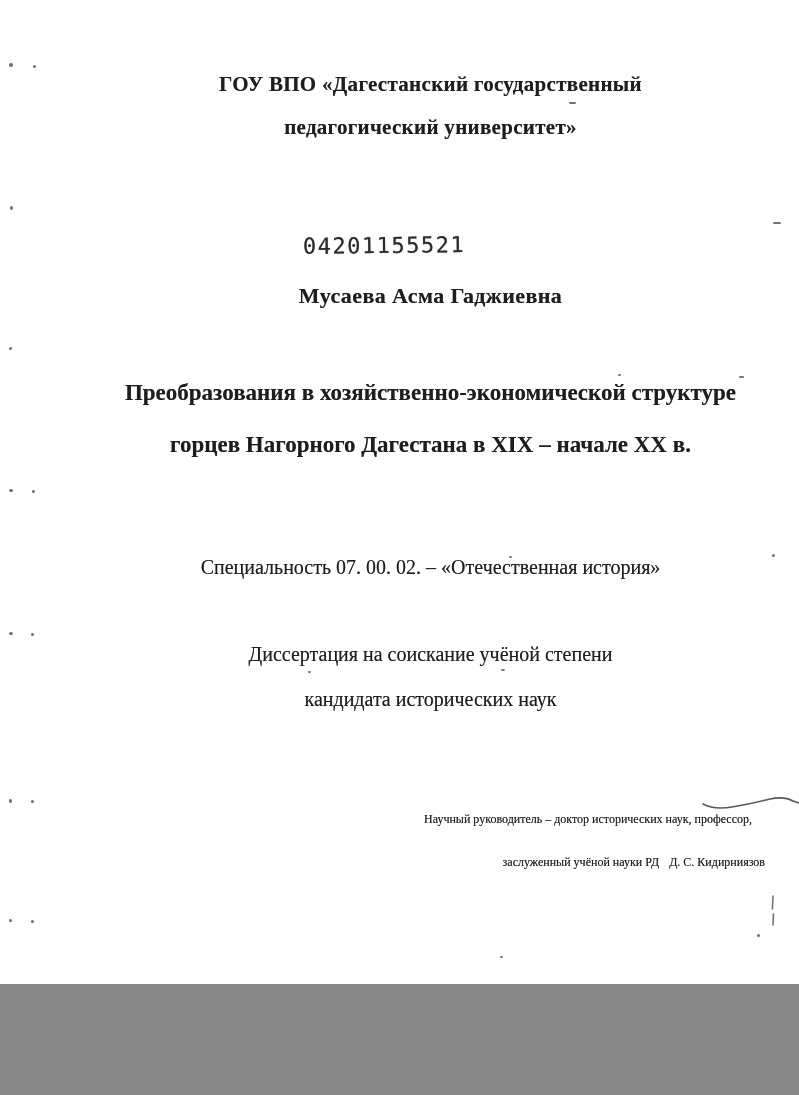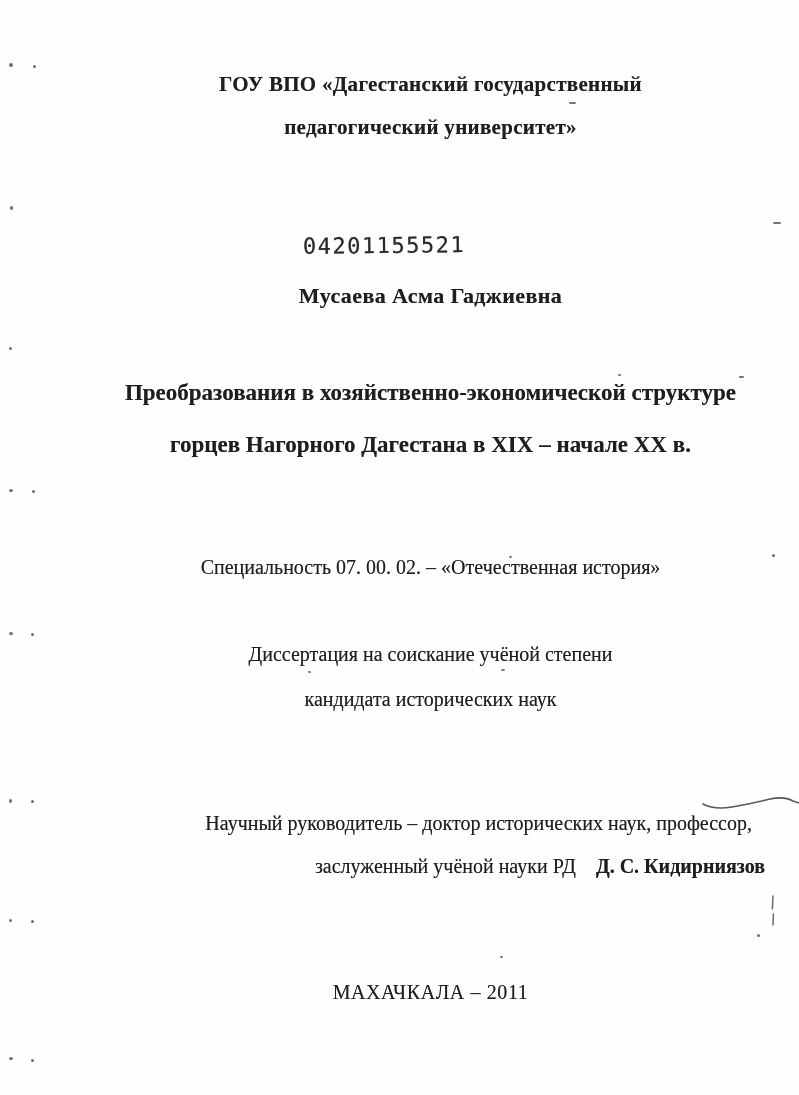--- a/index.html
+++ b/index.html
@@ -3,21 +3,21 @@
 <meta charset="utf-8">
 <style>
   :root{
     --paper:#fefefe;
     --ink:#1e1e1e;
     --stamp-ink:#2b2b2b;
   }
   html,body{margin:0;padding:0;background:#888;}
   .page{
     position:relative;
-    width:799px;height:1095px;
+    width:799px;height:984px;
     margin:0 auto;
     background:var(--paper);
     font-family:"Liberation Serif","DejaVu Serif",serif;
     color:var(--ink);
     overflow:hidden;
     text-shadow:0 0 0.6px rgba(25,25,25,0.55);
   }
   .line{
     position:absolute;
     left:31px;width:799px;
@@ -40,25 +40,25 @@
   .author{top:285px;font-size:22px;letter-spacing:0.4px;}
   .title1{top:381px;font-size:23px;}
   .title2{top:433px;font-size:23px;}
   .spec{top:557px;font-size:20px;}
   .diss1{top:644px;font-size:20px;}
   .diss2{top:689px;font-size:20px;}
   .sup{
     position:absolute;
     text-align:right;
     white-space:nowrap;
-    font-size:20px;line-height:1;
+    font-size:12px;line-height:1;
   }
   .sup1{top:813px;right:47px;}
   .sup2{top:856px;right:34px;}
-  .sup2 .name{font-weight:bold;margin-left:20px;}
+  .sup2 .name{font-weight:normal;margin-left:10px;}
   .footer{top:982px;font-size:20px;letter-spacing:0.6px;}
   .speck{
     position:absolute;
     background:#2f2f2f;opacity:0.7;
     border-radius:50%;
   }
   .dash{
     position:absolute;
     background:#3a3a3a;opacity:0.7;
     border-radius:1px;

